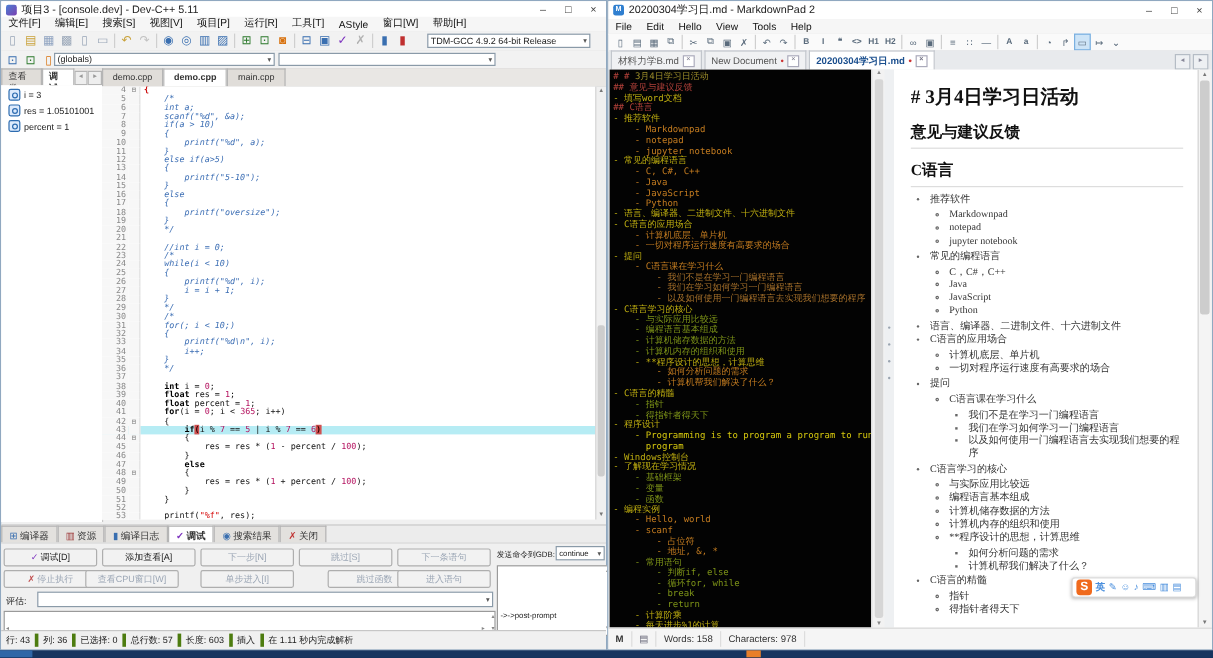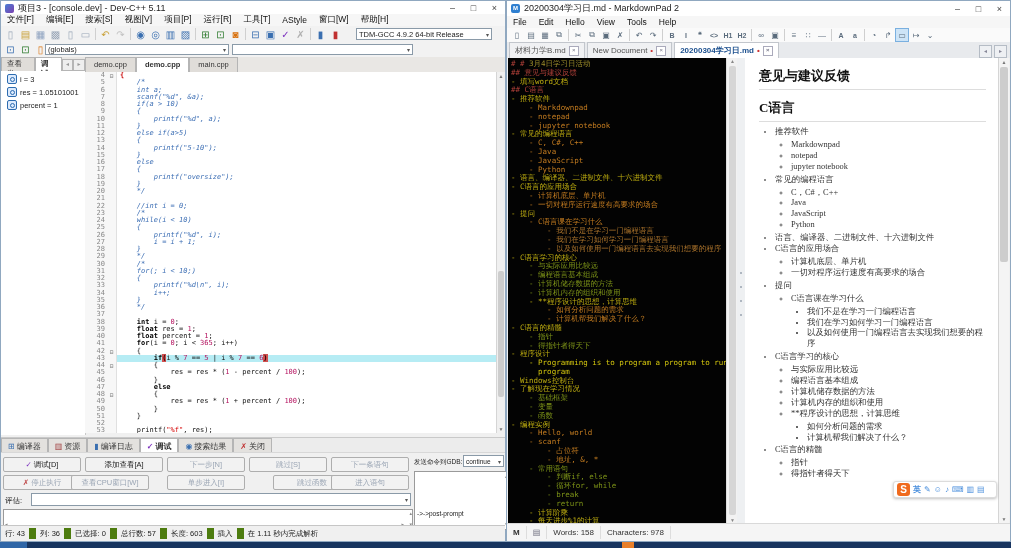--- a/index.html
+++ b/index.html
@@ -52,21 +52,21 @@
   .vscroll .thumb{position:absolute;left:1px;right:1px;background:#cdcdcd;border-radius:2px;}
   .btabs{position:absolute;left:0;right:0;top:436px;height:15px;background:#ececec;border-top:1px solid #c9c9c9;display:flex;align-items:flex-end;font-size:8px;}
   .btabs .bt{display:flex;align-items:center;gap:2px;padding:1px 6px;border:1px solid #b5b5b5;border-bottom:none;background:#e3e1de;color:#333;height:12px;}
   .btabs .bt.on{background:#fff;font-weight:bold;}
   .dbgpanel{position:absolute;left:0;right:0;top:451px;bottom:15px;background:#f0f0f0;border-top:1px solid #d8d8d8;}
   .dbtn{position:absolute;height:15px;width:78px;background:#f2f2f2;border:1px solid #aeaeae;border-radius:2px;font-size:7.5px;display:flex;align-items:center;justify-content:center;gap:2px;color:#222;box-sizing:border-box;}
   .dbtn.dis{color:#9ba6b5;}
   .memo{position:absolute;background:#fff;border:1px solid #9a9a9a;}
   .gdbout{position:absolute;background:#fff;border:1px solid #9a9a9a;font-size:6.5px;color:#222;overflow:hidden;padding:1px 2px;line-height:9px;white-space:pre;}
   .statusbar{position:absolute;left:0;right:0;bottom:0;height:15px;background:#f0f0f0;border-top:1px solid #c6c6c6;display:flex;align-items:center;font-size:7.5px;color:#222;}
-  .scell{padding:0 4px;border-right:7px solid #4d7c0f;height:11px;line-height:11px;white-space:nowrap;}
+  .scell{padding:0 4px;border-right:3px solid #4d7c0f;height:11px;line-height:11px;white-space:nowrap;}
 
   
   #mdp{left:506px;width:505px;}
   .mtb{position:absolute;left:0;right:0;top:27px;height:14px;background:#fafafa;border-bottom:1px solid #e0e0e0;display:flex;align-items:center;padding-left:3px;}
   .mtb .tbtn{width:14px;color:#5a6b7c;font-size:8px;}
   .mtb .lbl{font-size:7px;font-weight:bold;color:#5a6b7c;width:14px;text-align:center;}
   .mtb .hlite{background:#cde4f7;border:1px solid #7ab0e0;box-sizing:border-box;}
   .mtabs{position:absolute;left:0;right:0;top:41px;height:16px;background:#e8eaed;display:flex;align-items:flex-end;font-size:8px;}
   .mtabs .tab{display:flex;align-items:center;gap:3px;height:13px;padding:1px 5px;border:1px solid #c2c6cc;border-bottom:none;background:#f0f1f3;color:#555;}
   .mtabs .tab.on{background:#fff;color:#1b4f8e;font-weight:bold;}
@@ -497,20 +497,21 @@
       <span style="position:absolute;left:2px;right:2px;top:8px;bottom:8px;background:#d6d6d6;border-radius:2px"></span>
       <span style="position:absolute;bottom:0;left:0;right:0;text-align:center;font-size:5px;color:#888">▼</span>
     </div>
     <div class="splitter">
       <i style="top:46%"></i>
         <i style="top:49%"></i>
         <i style="top:52%"></i>
         <i style="top:55%"></i>
     </div>
     <div class="pv">
+        <h1># 3月4日学习日活动</h1>
         <h2>意见与建议反馈</h2>
         <h2>C语言</h2>
         <ul>
           <li>推荐软件<ul>
               <li>Markdownpad</li>
               <li>notepad</li>
               <li>jupyter notebook</li>
             </ul></li>
           <li>常见的编程语言<ul>
               <li>C，C#，C++</li>

